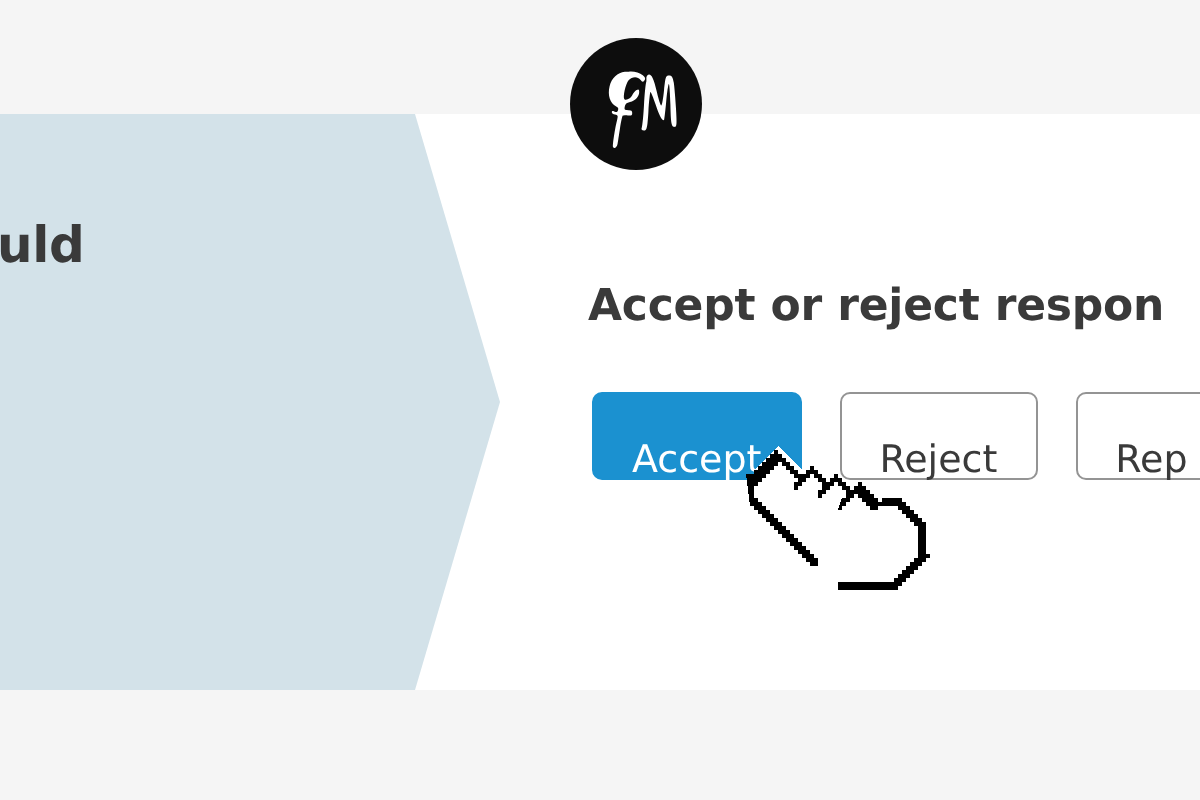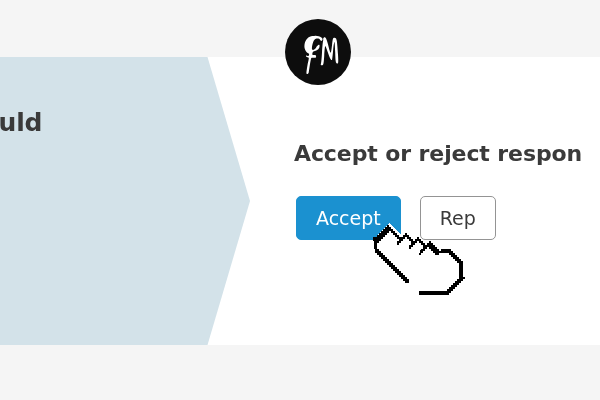--- a/index.html
+++ b/index.html
@@ -135,21 +135,21 @@
     display: flex;
     flex-direction: row;
     align-items: flex-start;
     gap: 19px;
     white-space: nowrap;
   }
 
   .btn {
     box-sizing: border-box;
     height: 44px;
-    padding: 0 19px;
+    padding: 12px 19px;
     border-radius: 5px;
     font-size: 19px;
     line-height: 42px;
     font-weight: 400;
     font-family: "DejaVu Sans", "Liberation Sans", sans-serif;
     white-space: nowrap;
     cursor: pointer;
     display: inline-block;
     text-align: center;
   }
@@ -209,20 +209,21 @@
         <path d="M38.2 21.6c-0.4 1.0 -0.9 6.3 -1.2 11.8 -0.3 5.5 -0.8 10.6 -1.1 11.4 -0.4 1.0 0.0 1.5 1.1 1.5 1.4 0 1.7 -1.2 2.2 -9.4 0.3 -5.2 0.8 -9.7 1.0 -9.9 0.2 -0.3 1.4 2.6 2.6 6.3 2.0 6.1 3.6 8.9 4.3 7.4 0.1 -0.3 0.6 -4.3 1.0 -8.9 0.4 -4.6 1.0 -8.5 1.3 -8.8 0.3 -0.3 0.6 4.3 0.8 10.2 0.2 9.0 0.5 10.9 1.8 11.2 1.4 0.3 1.5 -0.6 1.0 -9.0 -0.3 -5.1 -0.8 -11.0 -1.1 -13.0 -0.5 -2.9 -1.0 -3.7 -2.4 -3.7 -1.6 0 -1.8 0.8 -2.5 7.5 -0.4 4.1 -1.0 7.5 -1.4 7.5 -0.3 0 -1.3 -2.9 -2.1 -6.5 -1.6 -6.7 -2.6 -8.9 -4.0 -8.9 -0.5 0 -1.1 0.7 -1.3 1.3z"></path>
       </g>
     </svg>
   </div>
 
   <div class="action-panel">
     <div class="action-title">Accept or reject respon</div>
 
     <div class="action-buttons">
       <div class="btn btn-primary">Accept</div>
+      <div class="btn btn-secondary">Reject</div>
       <div class="btn btn-secondary">Rep</div>
     </div>
   </div>
 
   <div class="pointer-cursor">
     <svg viewBox="0 0 50 39" xmlns="http://www.w3.org/2000/svg" aria-hidden="true">
 
       <g fill="#ffffff">
         <path d="M3,7 L9,1 L15,7 L17,5 L21,9 L23,7 L27,11 L29,10 L34,15 L40,15 L45,20 L45,28 L38,35 L24,35 L10,21 L3,14 Z"></path>
       </g>

